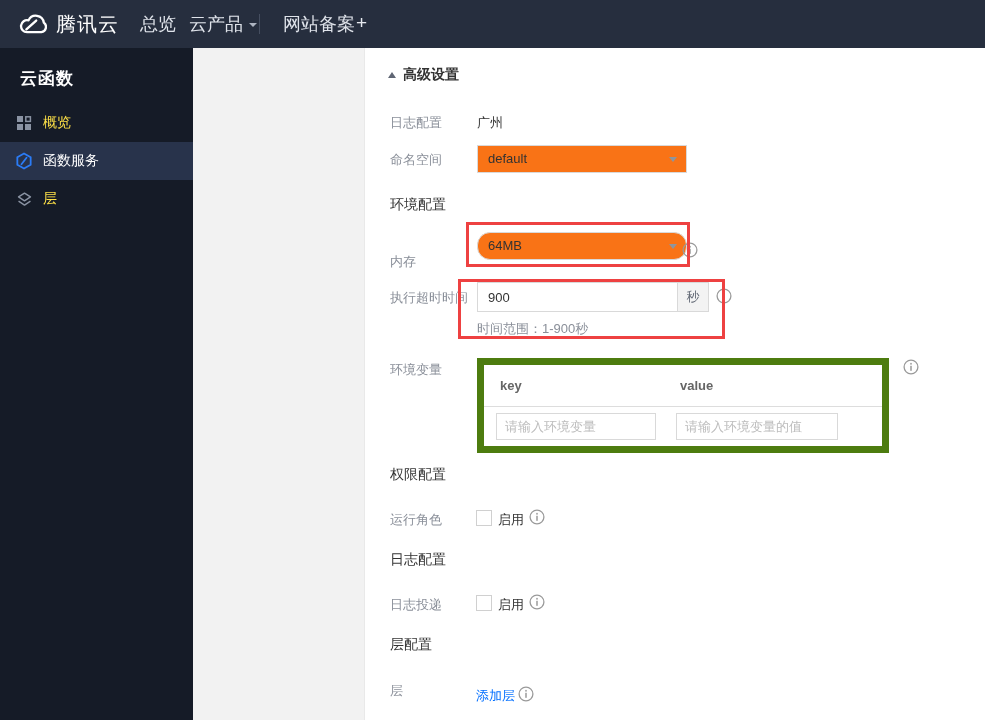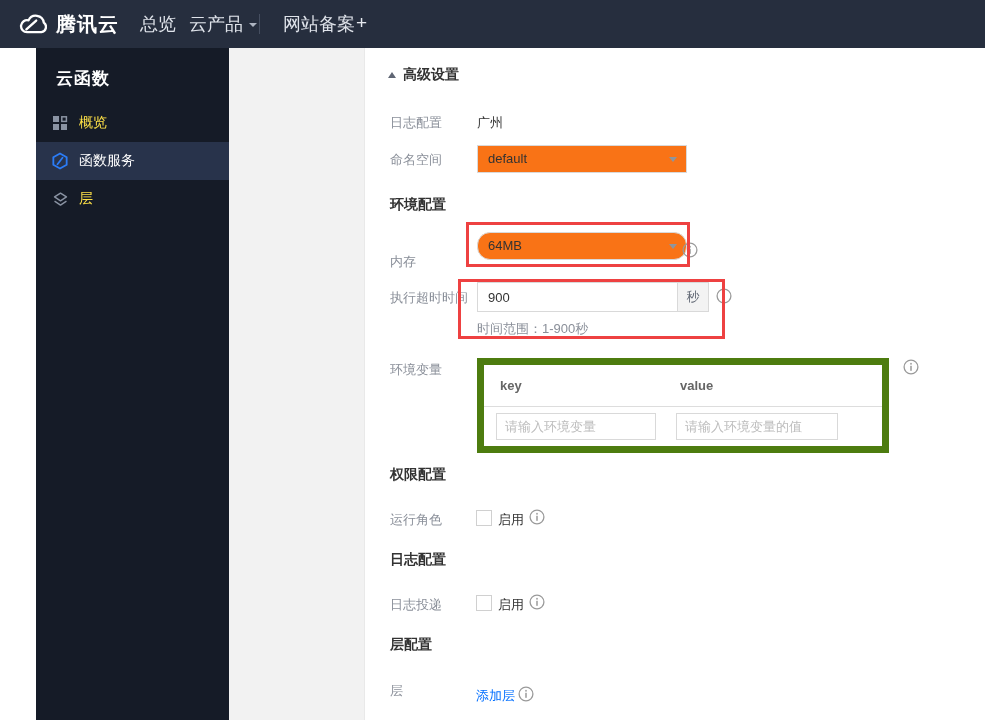--- a/index.html
+++ b/index.html
@@ -4,40 +4,40 @@
 <style>
   html,body{margin:0;padding:0;}
   body{
     width:985px;height:720px;position:relative;overflow:hidden;
     background:#fff;font-family:"Liberation Sans","DejaVu Sans",sans-serif;
     -webkit-font-smoothing:antialiased;
   }
   
   .topbar{position:absolute;left:0;top:0;width:985px;height:48px;background:#262e3e;z-index:5;}
   .brand{position:absolute;left:17px;top:0;height:48px;display:flex;align-items:center;gap:9px;cursor:pointer;}
-  .brand-text{color:#ffffff;font-size:20px;font-weight:bold;letter-spacing:1px;}
+  .brand-text{color:#ffffff;font-size:20px;font-weight:normal;letter-spacing:1px;}
   .topnav-item{position:absolute;top:0;height:48px;line-height:48px;color:#dfe3ea;font-size:18px;cursor:pointer;white-space:nowrap;}
   .topnav-item .caret-sm{display:inline-block;width:0;height:0;border-left:4px solid transparent;border-right:4px solid transparent;border-top:4px solid #aeb5c2;margin-left:6px;vertical-align:middle;}
   .topnav-divider{position:absolute;left:259px;top:14px;width:1px;height:20px;background:#454e60;}
   .topnav-plus{position:absolute;left:356px;top:0;height:48px;line-height:46px;color:#e6e9ef;font-size:19px;cursor:pointer;}
   
-  .sidebar{position:absolute;left:0;top:48px;width:193px;height:672px;background:#151b27;z-index:4;margin-left:36px;}
+  .sidebar{position:absolute;left:0;top:48px;width:193px;height:672px;background:#151b27;z-index:4;}
   .sidebar-title{padding:19px 0 0 20px;color:#ffffff;font-size:17px;font-weight:bold;letter-spacing:1px;height:37px;}
   .side-item{position:relative;height:38px;display:flex;align-items:center;color:#fde047;font-size:14px;cursor:pointer;}
   .side-item.active{background:#28334b;color:#ffffff;}
   .side-ic{width:18px;height:18px;margin:0 10px 0 15px;display:flex;align-items:center;justify-content:center;}
   
   .graypanel{position:absolute;left:193px;top:48px;width:172px;height:672px;background:#f2f2f2;border-right:1px solid #e9e9e9;box-sizing:border-box;}
   
   .content{position:absolute;left:365px;top:48px;width:620px;height:672px;background:#fff;}
   .adv-toggle{position:absolute;left:23px;top:18px;display:flex;align-items:center;gap:7px;color:#333;font-size:14px;font-weight:600;cursor:pointer;}
   .tri-up{width:0;height:0;border-left:4.5px solid transparent;border-right:4.5px solid transparent;border-bottom:6px solid #5f6674;}
   .flabel{position:absolute;left:25px;color:#8a8f99;font-size:13px;white-space:nowrap;}
   .fvalue{position:absolute;left:112px;color:#333;font-size:13px;}
-  .heading{position:absolute;left:25px;color:#333;font-size:14px;font-weight:bold;}
+  .heading{position:absolute;left:25px;color:#333;font-size:14px;font-weight:normal;}
   .select{position:absolute;left:112px;width:198px;height:26px;border:1px solid #d9d9d9;background:#f97316;line-height:26px;padding-left:10px;font-size:13px;color:#333;cursor:pointer;}
   .select .caret-dd{position:absolute;right:9px;top:11px;width:0;height:0;border-left:4.5px solid transparent;border-right:4.5px solid transparent;border-top:5px solid #8f959e;}
   .annotation{position:absolute;border:3px solid #ee4141;box-sizing:border-box;pointer-events:none;z-index:3;}
   .inputgrp{position:absolute;left:112px;top:234px;width:230px;height:28px;border:1px solid #d9d9d9;display:flex;box-sizing:content-box;background:#fff;}
   .inputgrp input{flex:1;min-width:0;border:none;outline:none;padding:0 0 0 10px;font-size:13px;color:#333;font-family:inherit;}
   .unit{width:30px;border-left:1px solid #d9d9d9;background:#f3f3f3;color:#5f6672;font-size:13px;display:flex;align-items:center;justify-content:center;cursor:pointer;}
   .hint{position:absolute;left:112px;top:272px;color:#8a8f99;font-size:13px;}
   .envtable{position:absolute;left:112px;top:310px;width:398px;height:81px;border:7px solid #4d7c0f;background:#fff;}
   .envtable .hdr{height:41px;border-bottom:1px solid #ddd;position:relative;}
   .envtable .hdr span{position:absolute;top:13px;font-size:13px;font-weight:bold;color:#666;}

